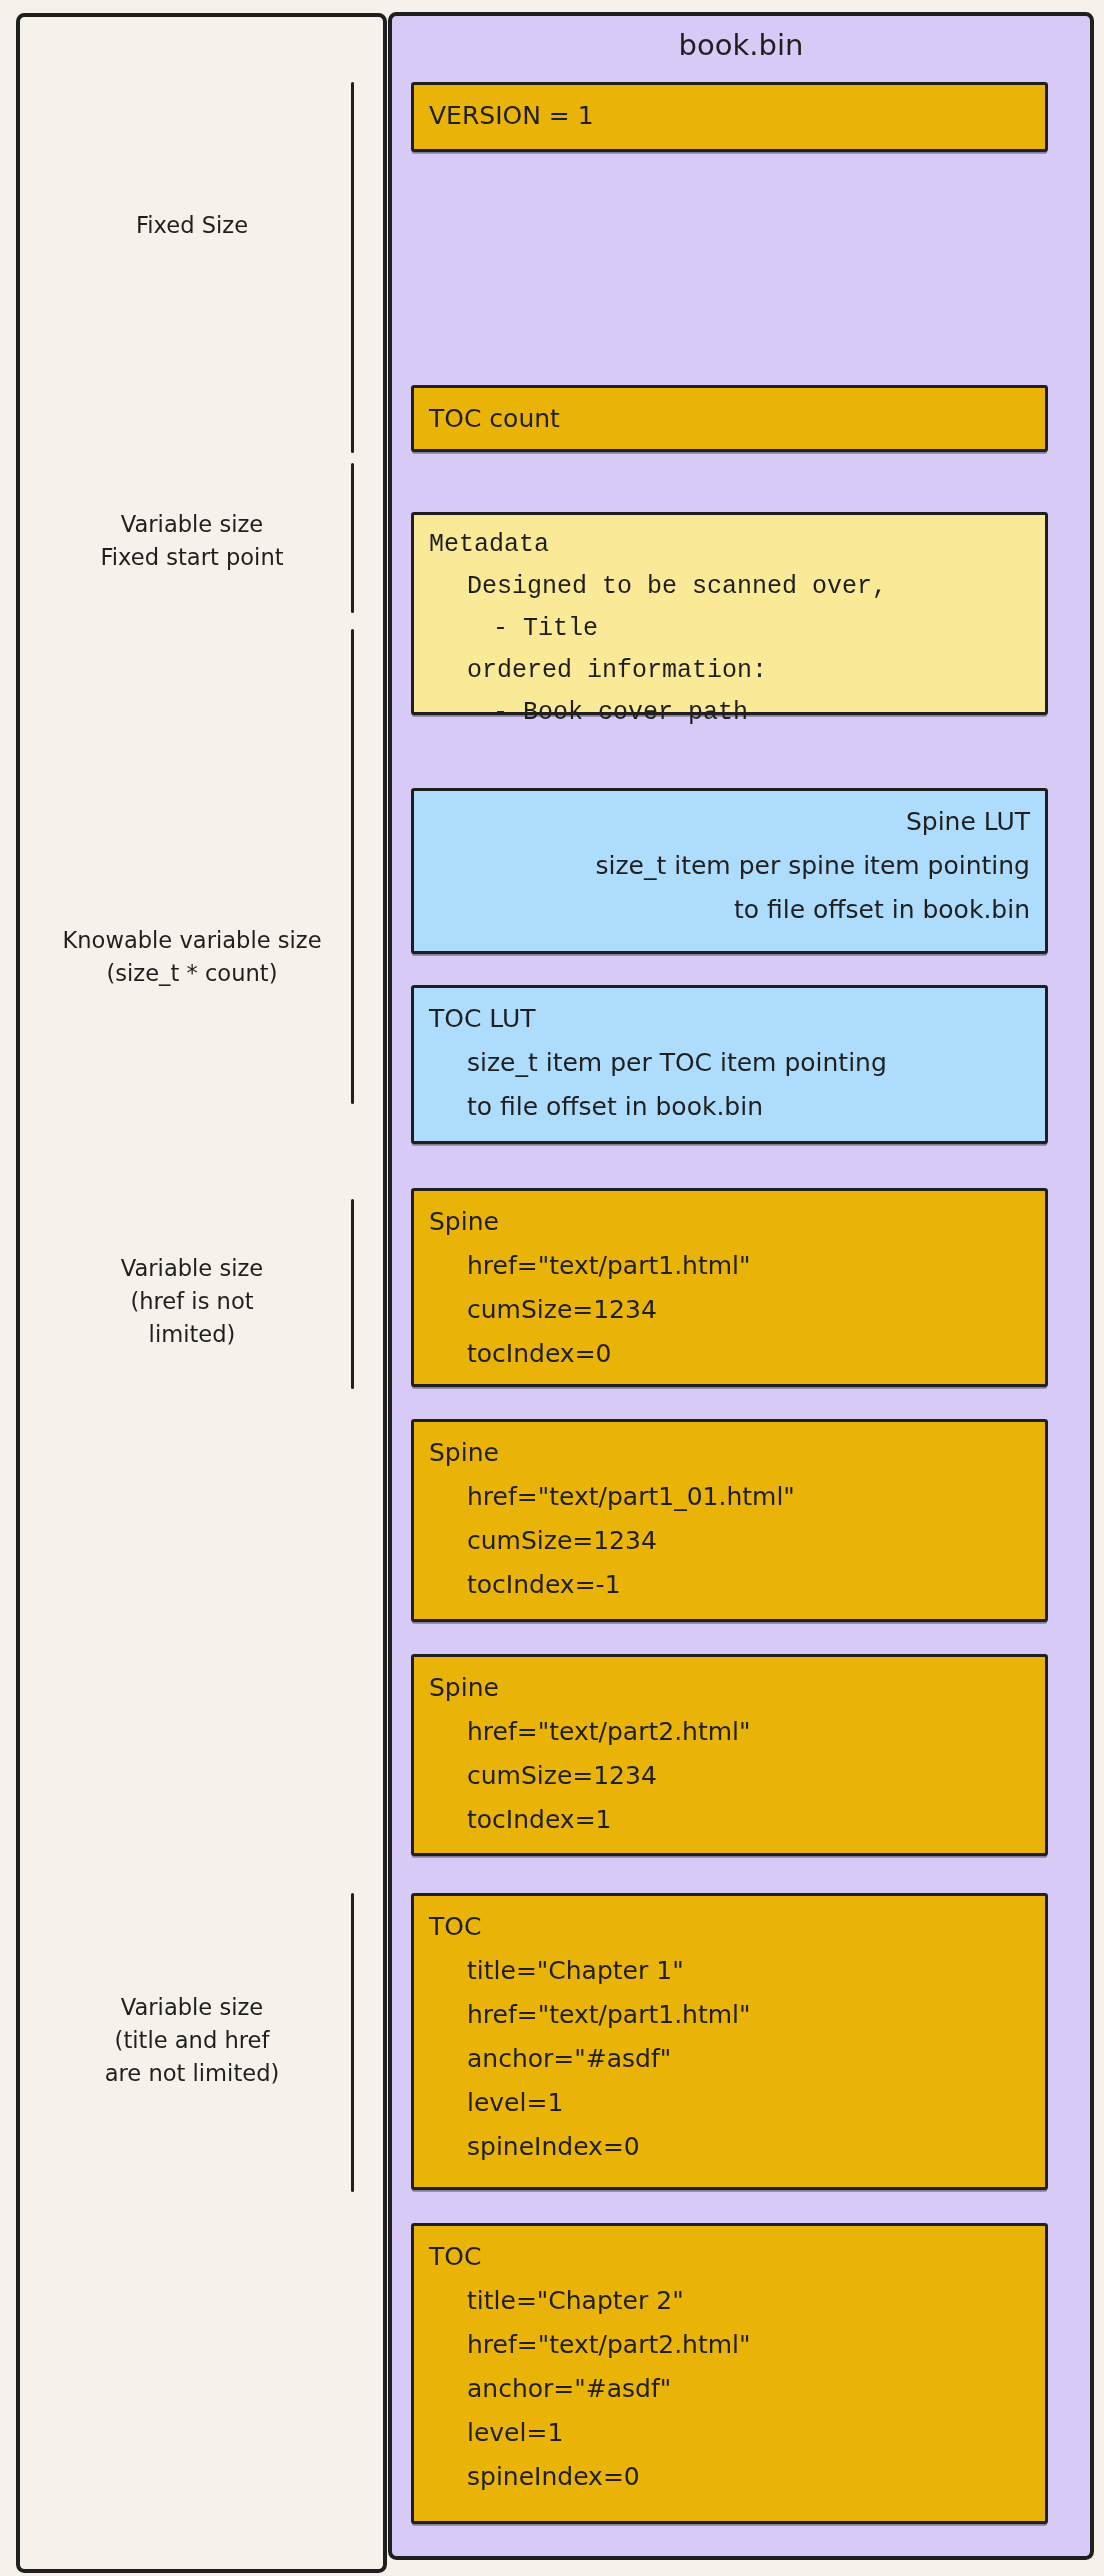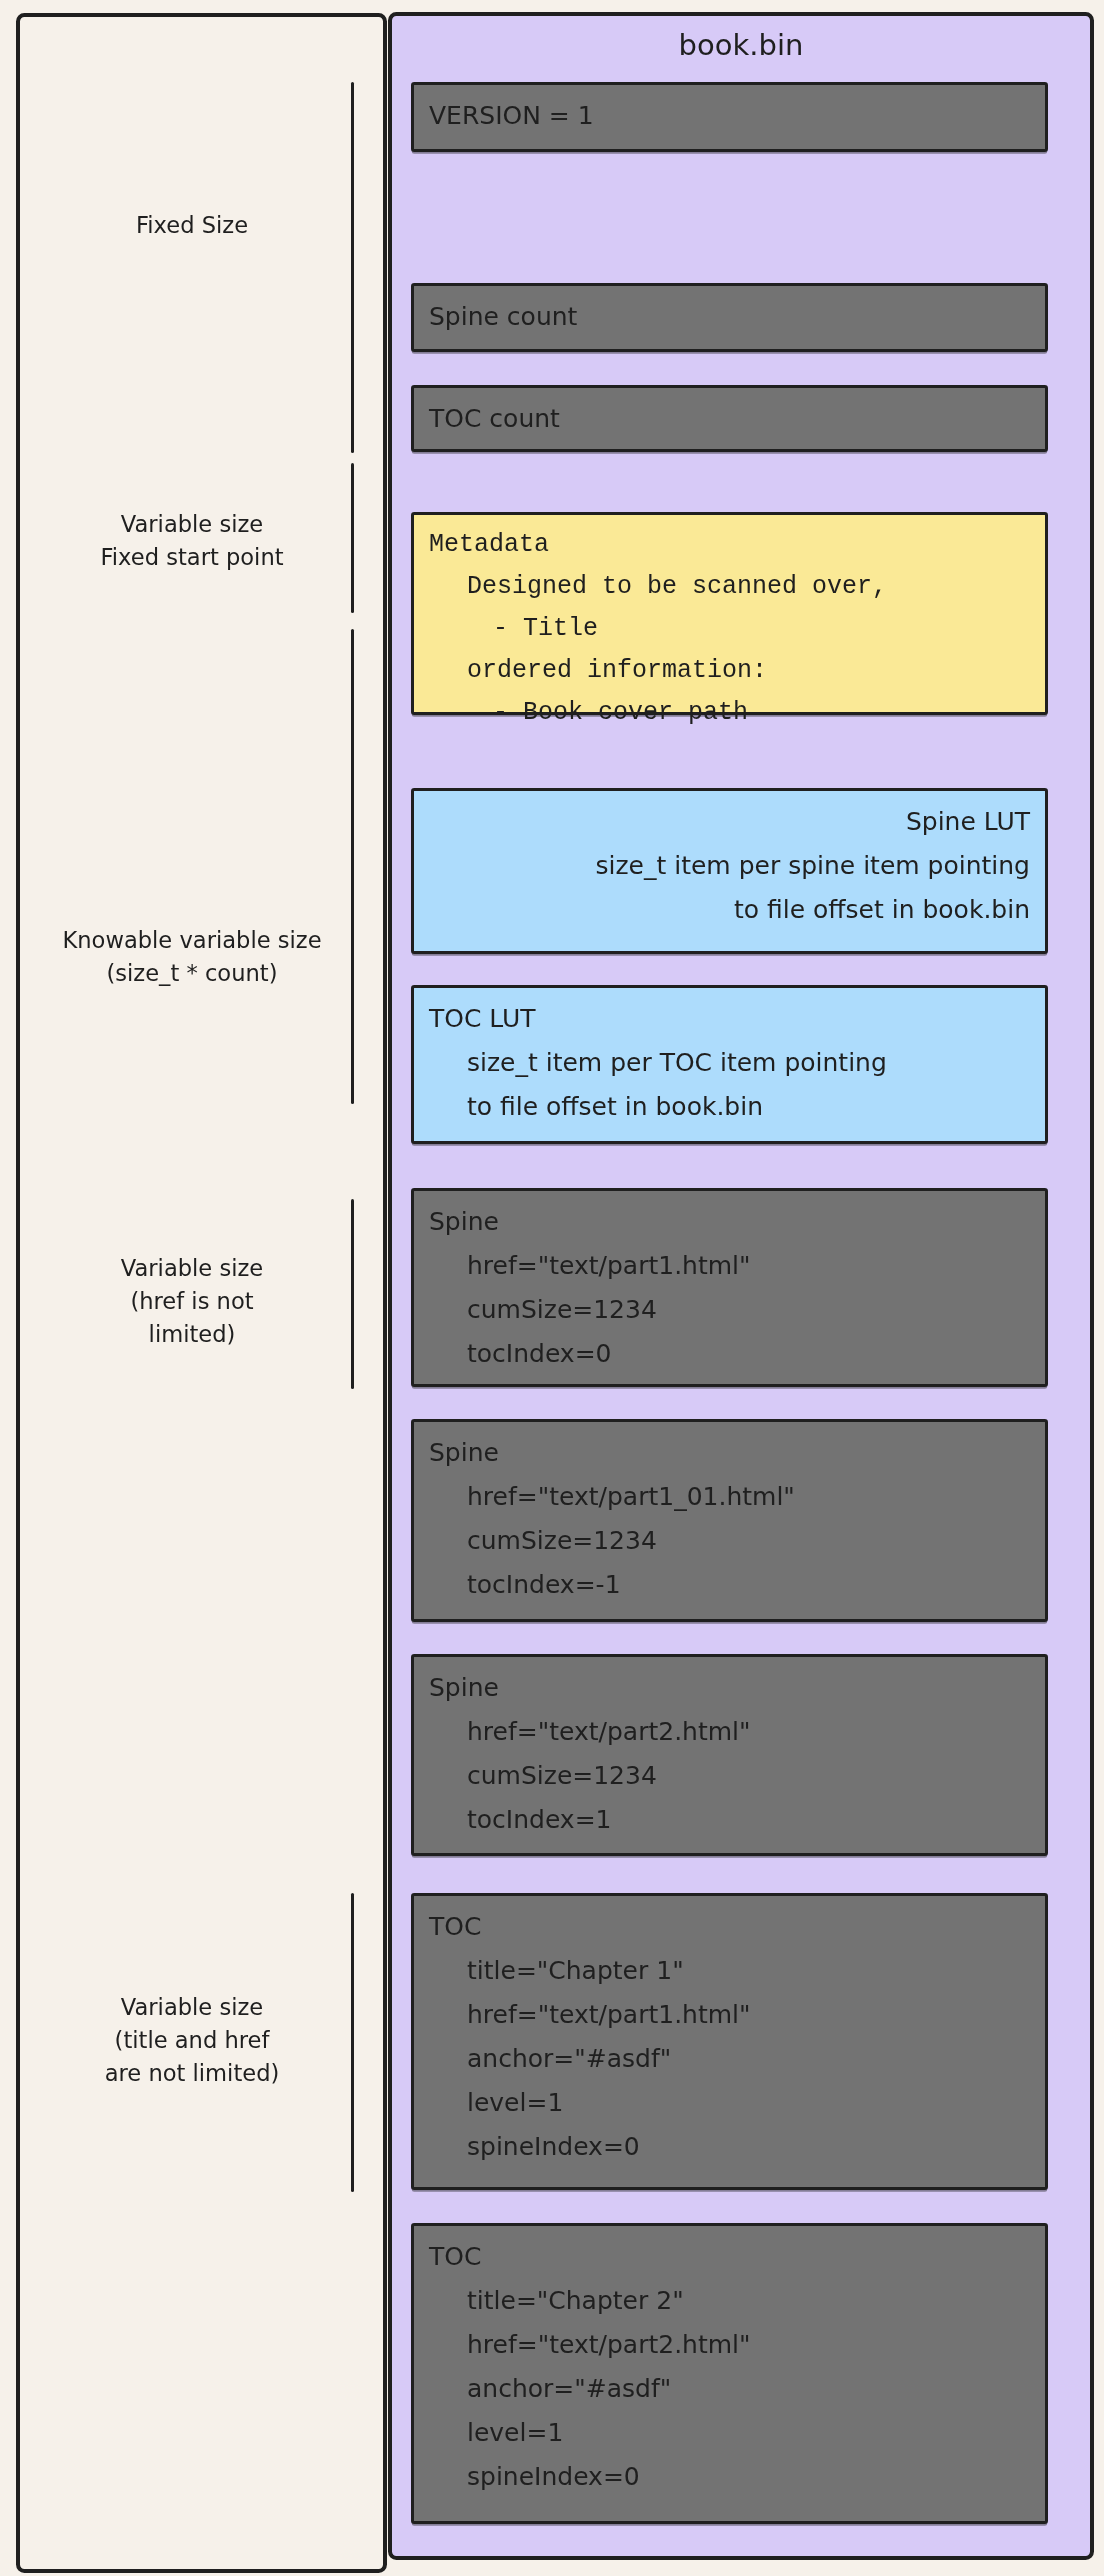--- a/index.html
+++ b/index.html
@@ -30,21 +30,21 @@
   
   .block{
     position:absolute;left:19px;width:637px;
     border:3.3px solid #1f1f1f;border-radius:3.3px;
     box-sizing:border-box;
     padding:9.2px 15px 0 15px;
     box-shadow:0 2.5px 0 -0.8px rgba(31,31,31,.45);
     font-size:25px;line-height:44px;
     white-space:nowrap;
   }
-  .c-green{background:#737373;}
+  .c-green{background:#eab308;}
   .c-yellow{background:#fae996;}
   .c-blue{background:#addcfc;}
   .block .line{text-indent:0;}
   .block .i1{padding-left:38px;}
   .block .i2{padding-left:64px;}
   .block.tight{line-height:42px;}
   
   .side-label{
     position:absolute;left:50px;width:284px;
     text-align:center;font-size:22.6px;line-height:33px;
@@ -91,23 +91,20 @@
   <div class="bracket" style="top:1893px;height:299px;"></div>
 
   <div class="bin-panel">
     <div class="bin-title">book.bin</div>
 
     <div class="block c-green" style="top:66px;height:70px;">
       <div class="line">VERSION = 1</div>
     </div>
 
 
-    <div class="block c-green" style="top:267px;height:69px;">
-      <div class="line">Spine count</div>
-    </div>
 
     <div class="block c-green" style="top:369px;height:67px;">
       <div class="line">TOC count</div>
     </div>
 
     <div class="block c-yellow tight" style="top:496px;height:203px;font-family:Liberation Mono, monospace;">
       <div class="line">Metadata</div>
       <div class="line i1">Designed to be scanned over,</div>
       <div class="line i2">- Title</div>
       <div class="line i1">ordered information:</div>

